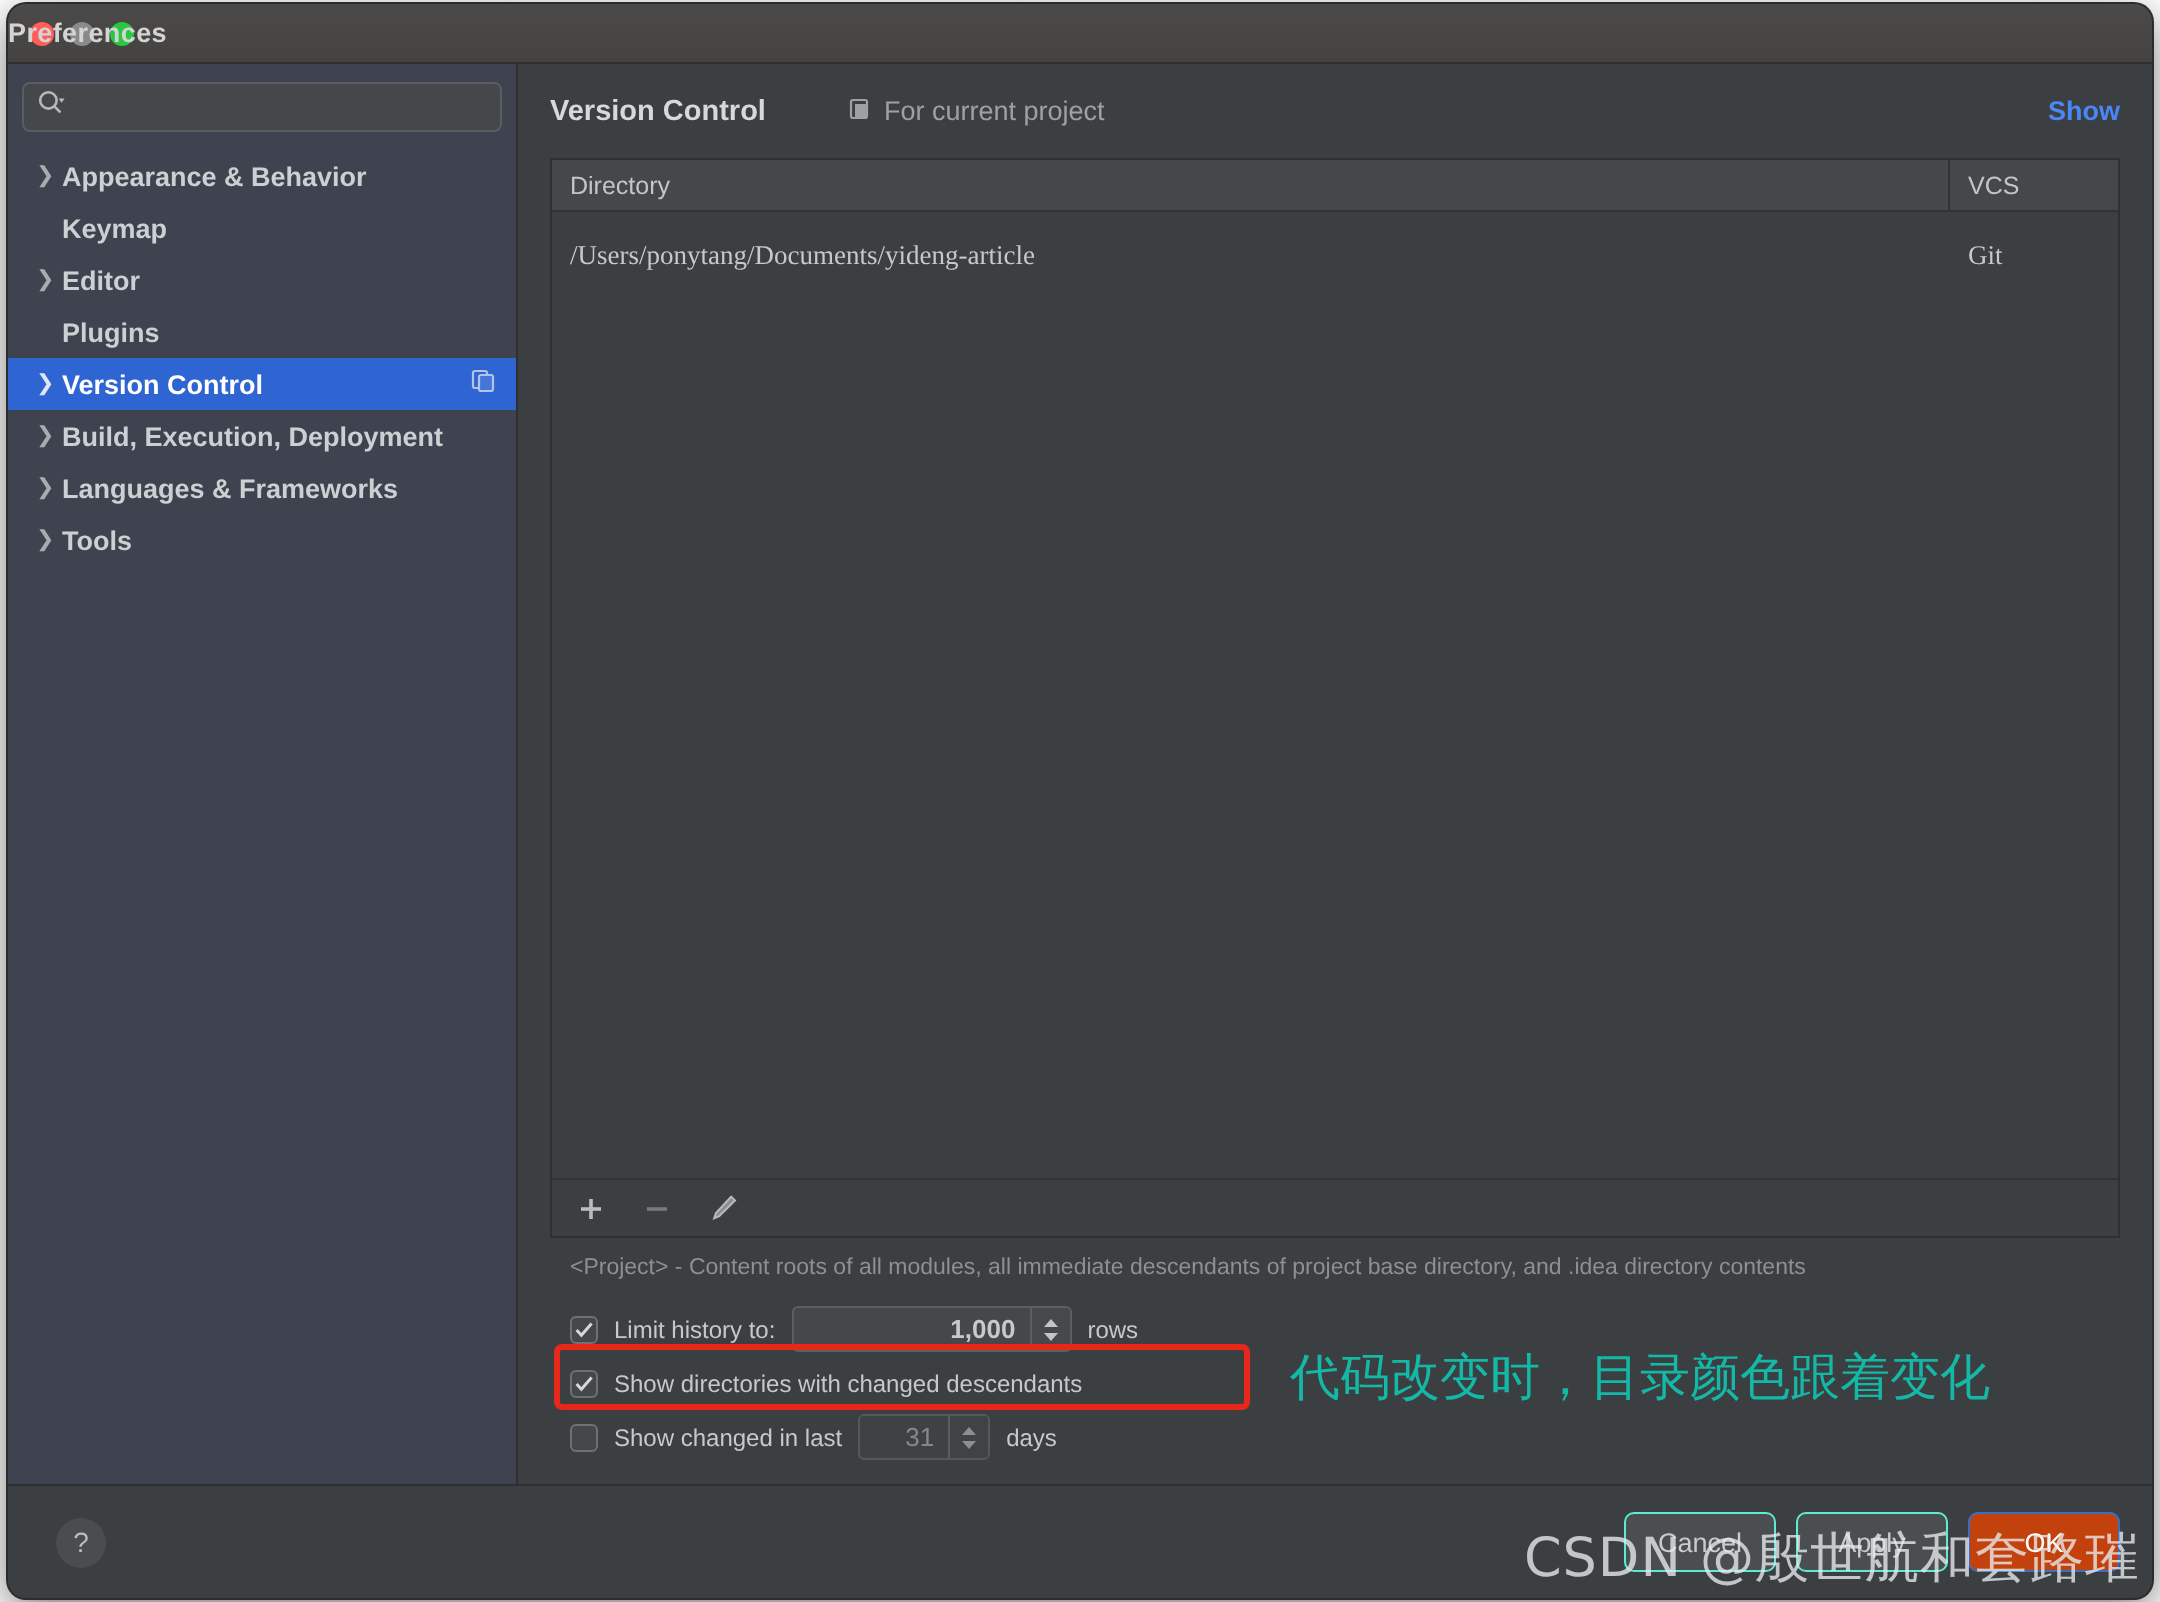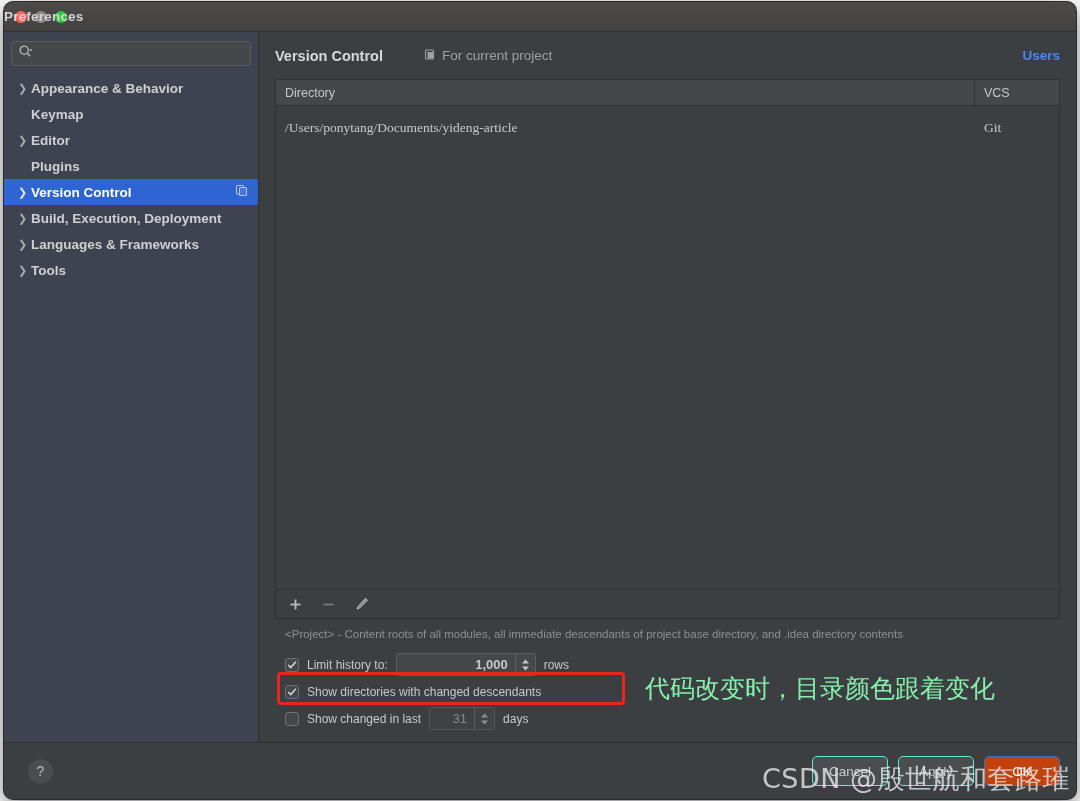--- a/index.html
+++ b/index.html
@@ -321,21 +321,21 @@
     border-radius: 4px;
     box-sizing: border-box;
     pointer-events: none;
   }
   #annotation {
     position: absolute;
     left: 360px;
     top: -6px;
     font-size: 25px;
     line-height: 33px;
-    color: #86efac;
+    color: #14b8a6;
     white-space: nowrap;
     font-family: "DejaVu Sans", "Liberation Sans", sans-serif;
   }
 
   
   #footer {
     height: 56px;
     min-height: 56px;
     background: #3c3f41;
     border-top: 1px solid #2e3032;
@@ -477,21 +477,21 @@
         <span id="panel-title">Version Control</span>
         <span id="scope-chip">
           <span>
             <svg width="13" height="13" viewBox="0 0 13 13">
               <rect x="1.5" y="2" width="8" height="9" fill="none" stroke="#9ea1a3" stroke-width="1.1" rx="1"></rect>
               <rect x="3.5" y="4" width="6" height="6.5" fill="#9ea1a3"></rect>
             </svg>
           </span>
           <span>For current project</span>
         </span>
-        <span id="reset-link">Users</span>
+        <span id="reset-link">Show</span>
       </div>
 
       <div id="table-area">
         <div id="table-head">
           <div class="th dir">Directory</div>
           <div class="th vcs">VCS</div>
         </div>
         <div id="table-rows">
           <div class="trow">
             <div class="td dir">/Users/ponytang/Documents/yideng-article</div>

